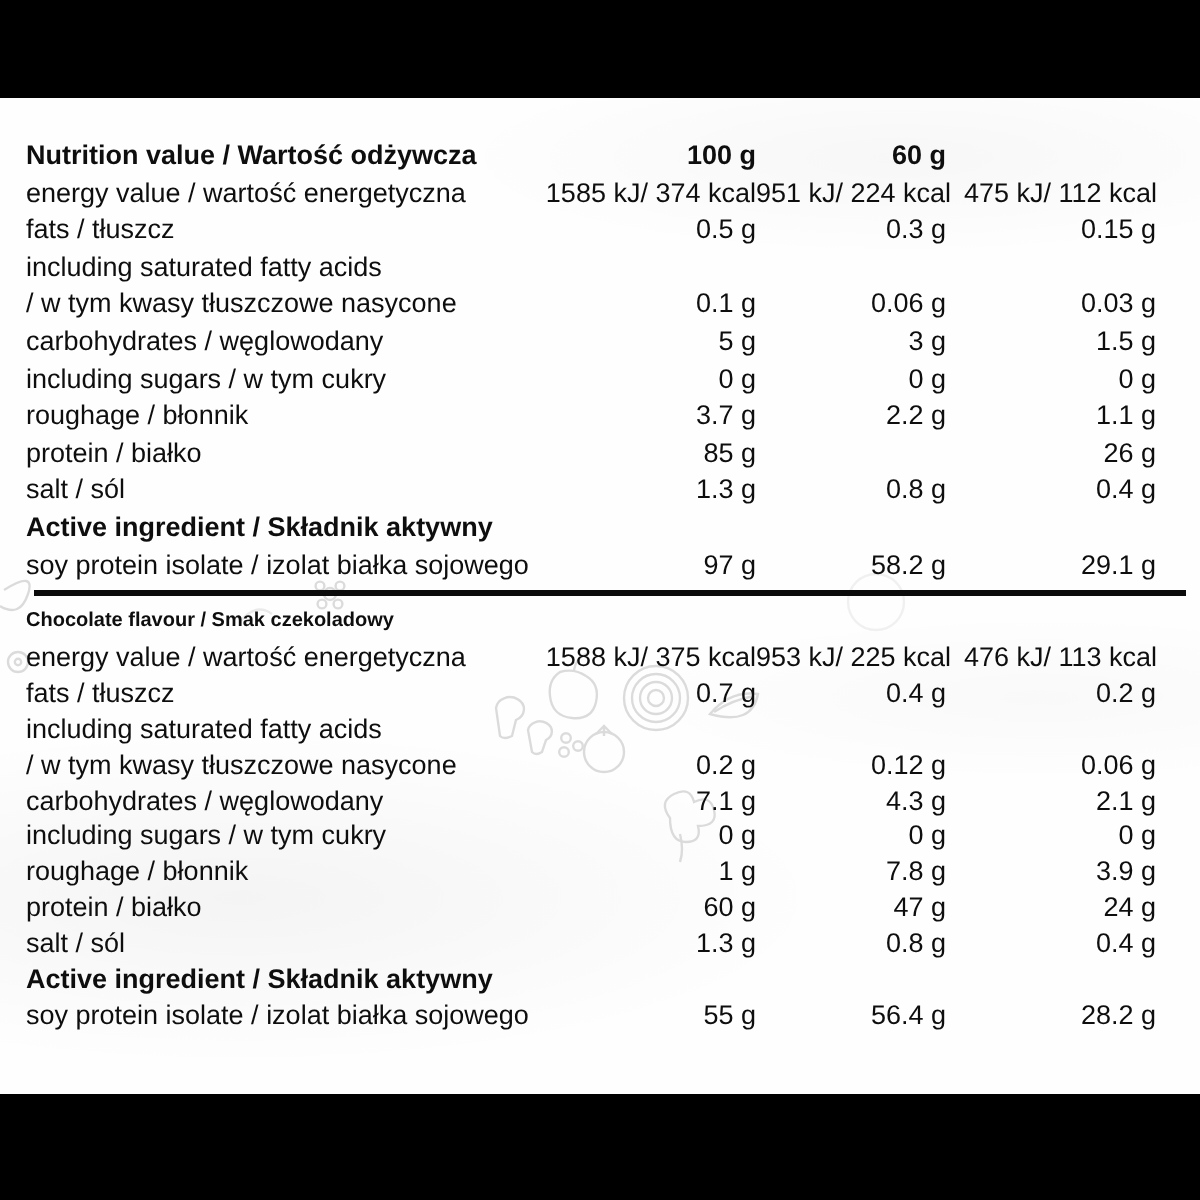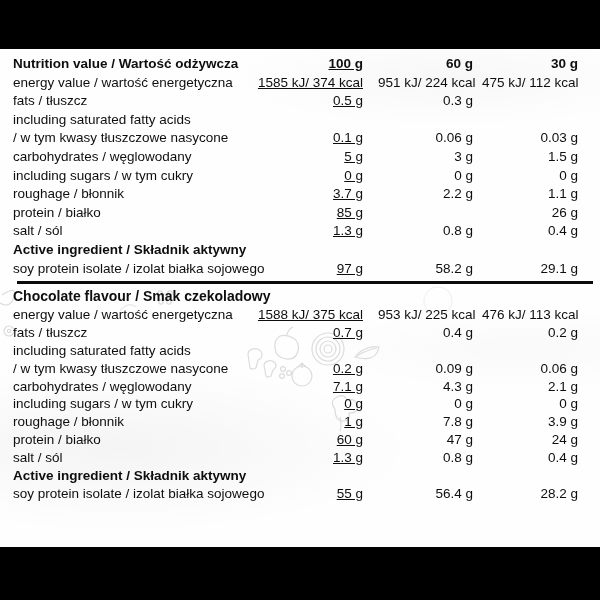--- a/index.html
+++ b/index.html
@@ -12,30 +12,30 @@
   .band.bottom{top:547px;height:53px;}
   .label-area{
     position:absolute;top:49px;left:0;width:600px;height:498px;
     background:
       radial-gradient(ellipse 320px 70px at 450px 30px, rgba(0,0,0,0.028), transparent 70%),
       radial-gradient(ellipse 420px 120px at 120px 400px, rgba(0,0,0,0.04), transparent 70%),
       radial-gradient(ellipse 300px 60px at 520px 300px, rgba(0,0,0,0.02), transparent 70%),
       #fefefe;
   }
   .doodles{position:absolute;top:0;left:0;pointer-events:none;}
-  .table{position:absolute;top:0;left:0;width:600px;padding-top:6px;}
+  .table{position:absolute;top:0;left:0;width:600px;padding-top:20px;}
   .row{position:relative;height:18.6px;line-height:18.6px;font-size:13.5px;white-space:nowrap;}
   .choc .row{height:17.9px;line-height:17.9px;}
   .lab{position:absolute;left:13px;}
   .val{position:absolute;text-align:right;}
-  .v1{left:150px;right:237px;text-decoration:underline;}
+  .v1{left:150px;right:222px;}
   .v2{left:378px;right:127px;}
   .v3{left:482px;right:22px;}
   .bold{font-weight:700;}
-  .title-row .lab{font-size:14px;}
+  .title-row .lab{font-size:10px;}
   .divider{height:3px;background:#0b0b0b;margin:3px 7px 4px 17px;}
   .footer{
     position:absolute;top:503px;left:13px;right:10px;
     font-size:13.4px;line-height:17.6px;letter-spacing:0.1px;
   }
 </style>
 </head>
 <body>
 
 <div class="band top"></div>
@@ -100,33 +100,33 @@
       <circle cx="438" cy="252" r="14" opacity="0.4"></circle>
       <path d="M120,262 q8,-10 16,-4" opacity="0.6"></path>
     </g>
   </svg>
 
   <div class="table">
     <div class="row">
       <span class="lab bold">Nutrition value / Wartość odżywcza</span>
       <span class="val v1 bold">100 g</span>
       <span class="val v2 bold">60 g</span>
-      <span class="val v3 bold">30 g</span>
     </div>
     <div class="section">
         <div class="row">
           <span class="lab">energy value / wartość energetyczna</span>
           <span class="val v1">1585 kJ/ 374 kcal</span>
           <span class="val v2">951 kJ/ 224 kcal</span>
           <span class="val v3">475 kJ/ 112 kcal</span>
         </div>
         <div class="row">
           <span class="lab">fats / tłuszcz</span>
           <span class="val v1">0.5 g</span>
           <span class="val v2">0.3 g</span>
+          <span class="val v3">0.15 g</span>
         </div>
         <div class="row">
           <span class="lab">including saturated fatty acids</span>
         </div>
         <div class="row">
           <span class="lab">/ w tym kwasy tłuszczowe nasycone</span>
           <span class="val v1">0.1 g</span>
           <span class="val v2">0.06 g</span>
           <span class="val v3">0.03 g</span>
         </div>
@@ -185,21 +185,21 @@
           <span class="val v1">0.7 g</span>
           <span class="val v2">0.4 g</span>
           <span class="val v3">0.2 g</span>
         </div>
         <div class="row">
           <span class="lab">including saturated fatty acids</span>
         </div>
         <div class="row">
           <span class="lab">/ w tym kwasy tłuszczowe nasycone</span>
           <span class="val v1">0.2 g</span>
-          <span class="val v2">0.09 g</span>
+          <span class="val v2">0.12 g</span>
           <span class="val v3">0.06 g</span>
         </div>
         <div class="row">
           <span class="lab">carbohydrates / węglowodany</span>
           <span class="val v1">7.1 g</span>
           <span class="val v2">4.3 g</span>
           <span class="val v3">2.1 g</span>
         </div>
         <div class="row">
           <span class="lab">including sugars / w tym cukry</span>

